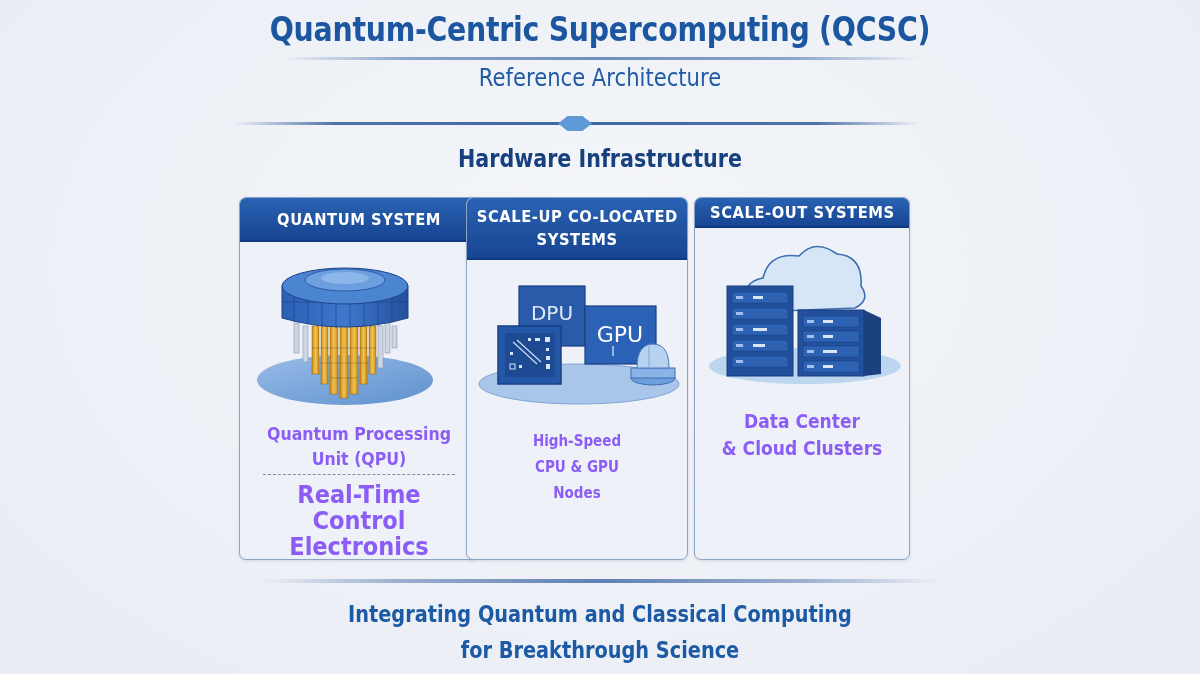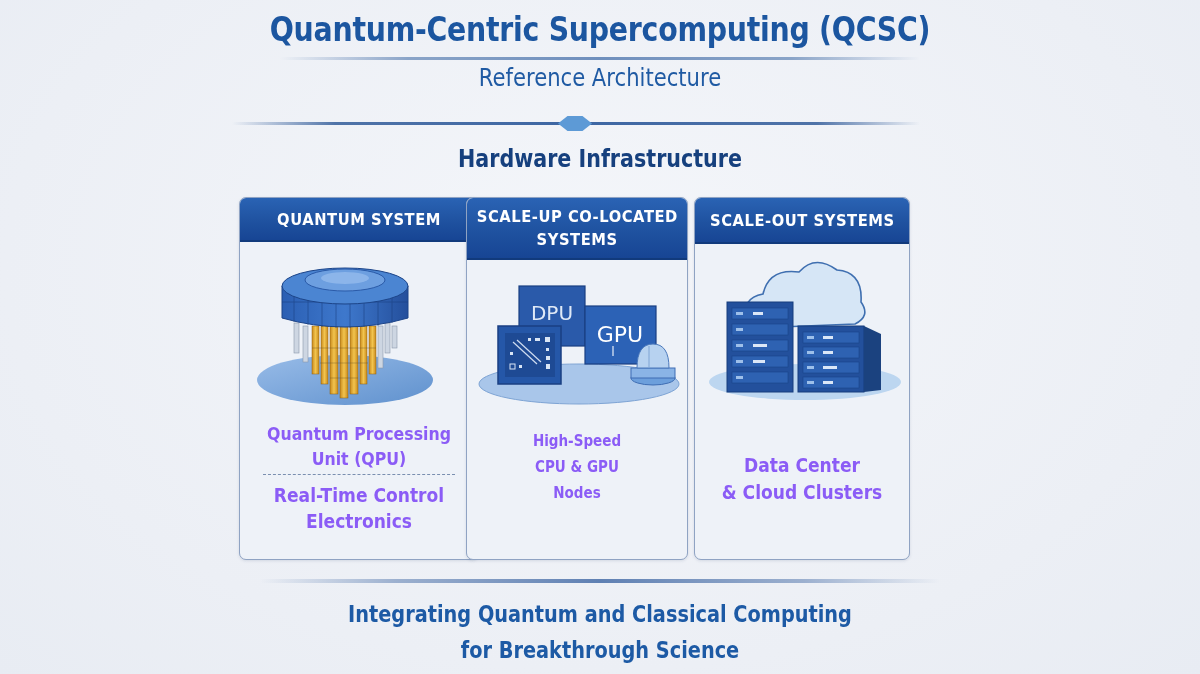--- a/index.html
+++ b/index.html
@@ -64,21 +64,21 @@
   .card-text {
     position: absolute; left: 0; right: 0; text-align: center;
     color: #8b5cf6; font-weight: bold; font-family: "DejaVu Sans", sans-serif;
   }
 
   #card1 { left: 239px; width: 240px; }
   #card1 .card-header { height: 44px; }
   #card2 { left: 466px; width: 222px; }
   #card2 .card-header { height: 62px; align-items: center; }
   #card3 { left: 694px; width: 216px; }
-  #card3 .card-header { height: 46px; }
+  #card3 .card-header { height: 30px; }
 
   .bottom-rule {
     position: absolute; left: 260px; width: 680px; top: 579px; height: 4px;
     background: linear-gradient(90deg, rgba(80,120,180,0) 0%, #9cb0cf 20%, #5f80b3 50%, #9cb0cf 80%, rgba(80,120,180,0) 100%);
     border-radius: 2px;
   }
   .tagline {
     position: absolute; left: 0; right: 0; text-align: center;
     color: #1d5aa5; font-size: 23px; font-weight: bold;
     font-family: "DejaVu Sans", sans-serif;
@@ -159,21 +159,21 @@
         </g>
         <ellipse cx="105" cy="38" rx="63" ry="18" fill="#4b85d2" stroke="#1c4488" stroke-width="1"></ellipse>
         <ellipse cx="105" cy="32" rx="40" ry="11" fill="#6d9fe0" stroke="#2a5aa8" stroke-width="1"></ellipse>
         <ellipse cx="105" cy="30" rx="24" ry="6" fill="#8cb5ea"></ellipse>
       </svg>
       <div class="card-text" style="top:180px;font-size:17.5px;line-height:25px;">
         <div style="transform:scaleX(0.9)">Quantum Processing</div>
         <div style="transform:scaleX(0.9)">Unit (QPU)</div>
       </div>
       <div style="position:absolute;left:23px;right:23px;top:232px;border-top:1.5px dashed #7a8fb0;"></div>
-      <div class="card-text" style="top:240px;font-size:19px;line-height:26px;">
+      <div class="card-text" style="top:240px;font-size:25px;line-height:26px;">
         <div style="transform:scaleX(0.9)">Real-Time Control</div>
         <div style="transform:scaleX(0.9)">Electronics</div>
       </div>
     </div>
   </div>
 
   <div class="card" id="card2">
     <div class="card-header" style="flex-direction:column;">
       <span>SCALE-UP CO-LOCATED</span>
       <span>SYSTEMS</span>
@@ -264,21 +264,21 @@
             <rect x="112" y="116" width="7" height="3"></rect>
             <rect x="112" y="131" width="7" height="3"></rect>
           </g>
         <g fill="#dbe7f7">
             <rect x="128" y="86" width="10" height="3"></rect>
             <rect x="128" y="101" width="10" height="3"></rect>
             <rect x="128" y="116" width="14" height="3"></rect>
             <rect x="128" y="131" width="10" height="3"></rect>
           </g>
       </svg>
-      <div class="card-text" style="top:180px;font-size:19px;line-height:27px;margin-top:28px;">
+      <div class="card-text" style="top:180px;font-size:19px;line-height:27px;">
         <div style="transform:scaleX(0.9)">Data Center</div>
         <div style="transform:scaleX(0.9)">&amp; Cloud Clusters</div>
       </div>
     </div>
   </div>
 
   <div class="bottom-rule"></div>
   <div class="tagline" style="top:601px;">Integrating Quantum and Classical Computing</div>
   <div class="tagline" style="top:637px;">for Breakthrough Science</div>
 </div>

